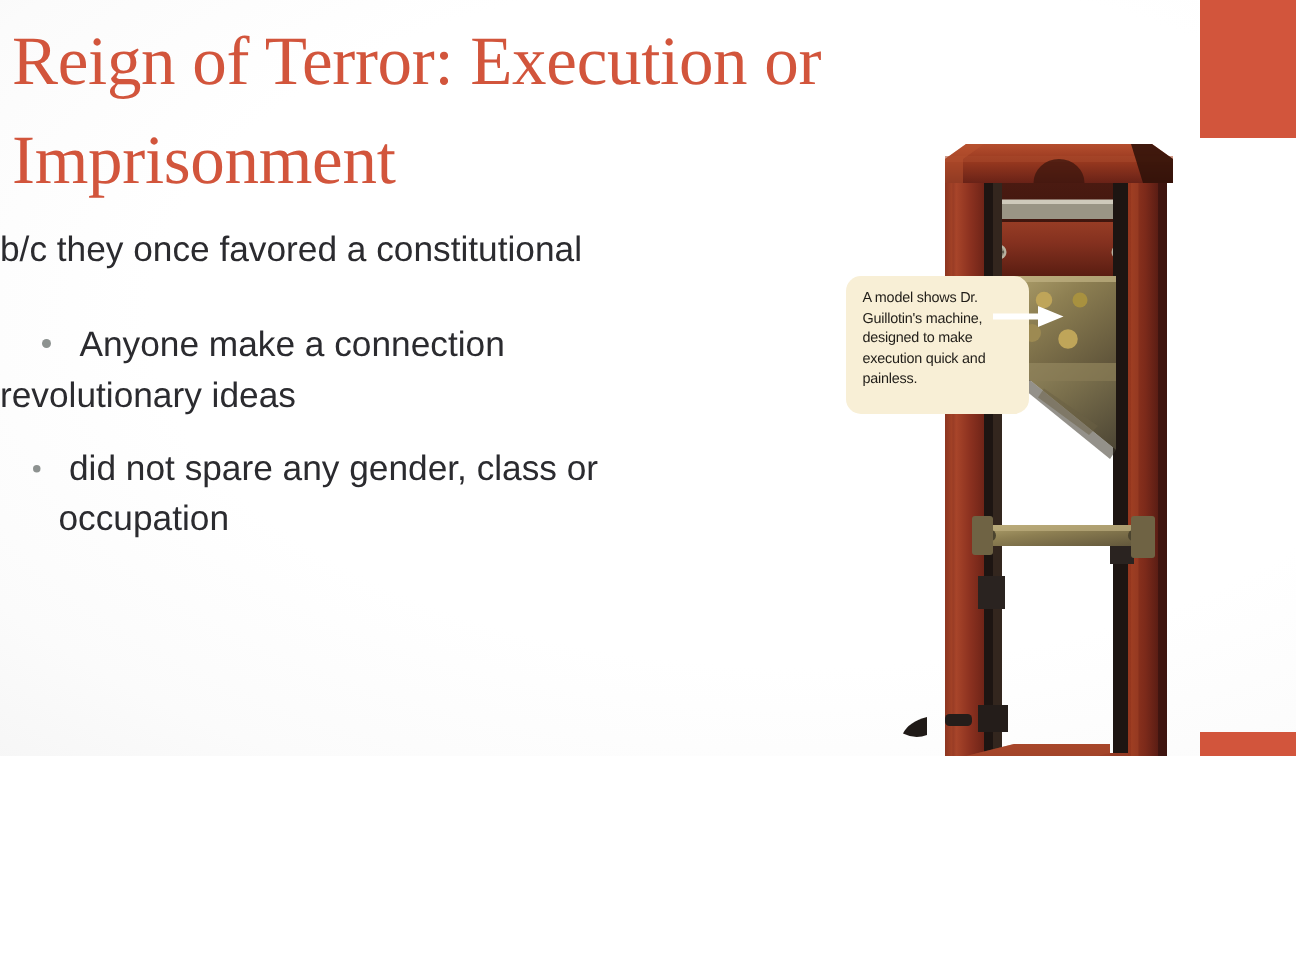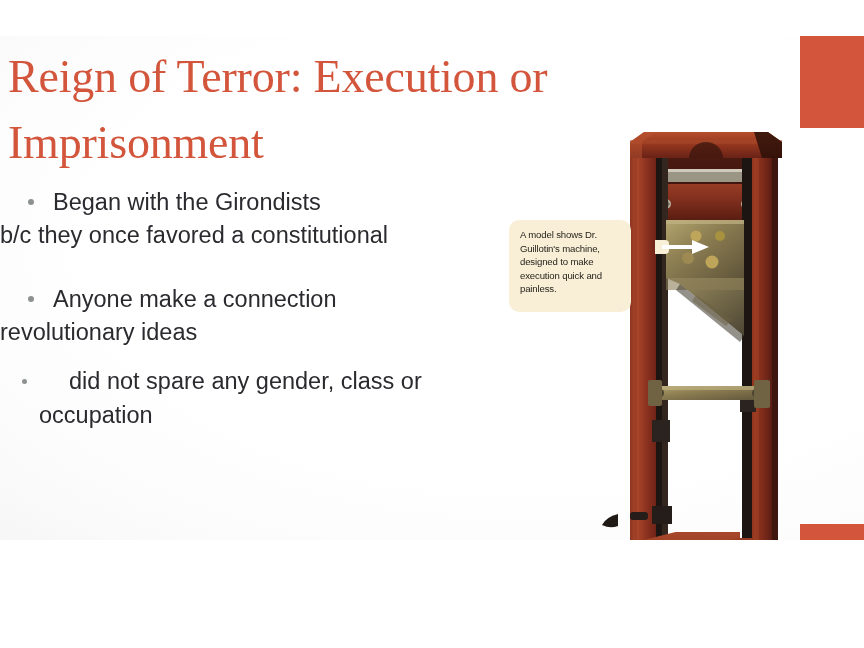--- a/index.html
+++ b/index.html
@@ -11,21 +11,20 @@
   body {
     font-family: "Liberation Sans", sans-serif;
   }
   #slide {
     position: relative;
     width: 864px;
     height: 504px;
     overflow: hidden;
     background:
       radial-gradient(ellipse 120% 110% at 62% 42%, #ffffff 0%, #ffffff 42%, #fbfbfb 62%, #f2f2f2 85%, #e9e9ea 100%);
-    margin-top: 36px;
   }
 
   
   .accent {
     position: absolute;
     background: #d2553c;
   }
   #accent-top {
     right: 0;
     top: 0;
@@ -79,34 +78,34 @@
     flex: 0 0 auto;
     position: relative;
     top: -5px;
   }
   
   .lvl1 { padding-left: 28px; }
   .lvl1 .bullet-dot { margin-right: 19px; }
   
   .plain { }
   
-  .lvl2 { padding-left: 22px; gap: 23px; }
+  .lvl2 { padding-left: 22px; }
   .lvl2 .bullet-dot {
     margin-right: 19px;
     width: 5px;
     height: 5px;
   }
   .lvl2-cont { padding-left: 39px; align-items: flex-end; }
   .spacer { height: 30px; }
   .spacer-small { height: 16px; }
 
   
   #caption-box {
     position: absolute;
-    left: 509px;
+    left: 564px;
     top: 184px;
     width: 122px;
     height: 92px;
     background: #f8efd6;
     border-radius: 10px;
     box-sizing: border-box;
     padding: 8px 8px 6px 11px;
     font-size: 9.6px;
     line-height: 1.42;
     color: #201d18;
@@ -152,24 +151,20 @@
 <div id="slide">
 
   <div class="accent" id="accent-top"></div>
   <div class="accent" id="accent-bottom"></div>
 
   <h1 id="title">Reign of Terror: Execution or
 Imprisonment</h1>
 
   <div id="body-text">
 
-    <div class="line lvl1">
-      <span class="bullet-dot"></span>
-      <span>Began with the Girondists</span>
-    </div>
 
     <div class="line plain">
       <span>b/c they once favored a constitutional</span>
     </div>
 
 
     <div class="spacer"></div>
 
     <div class="line lvl1">
       <span class="bullet-dot"></span>

